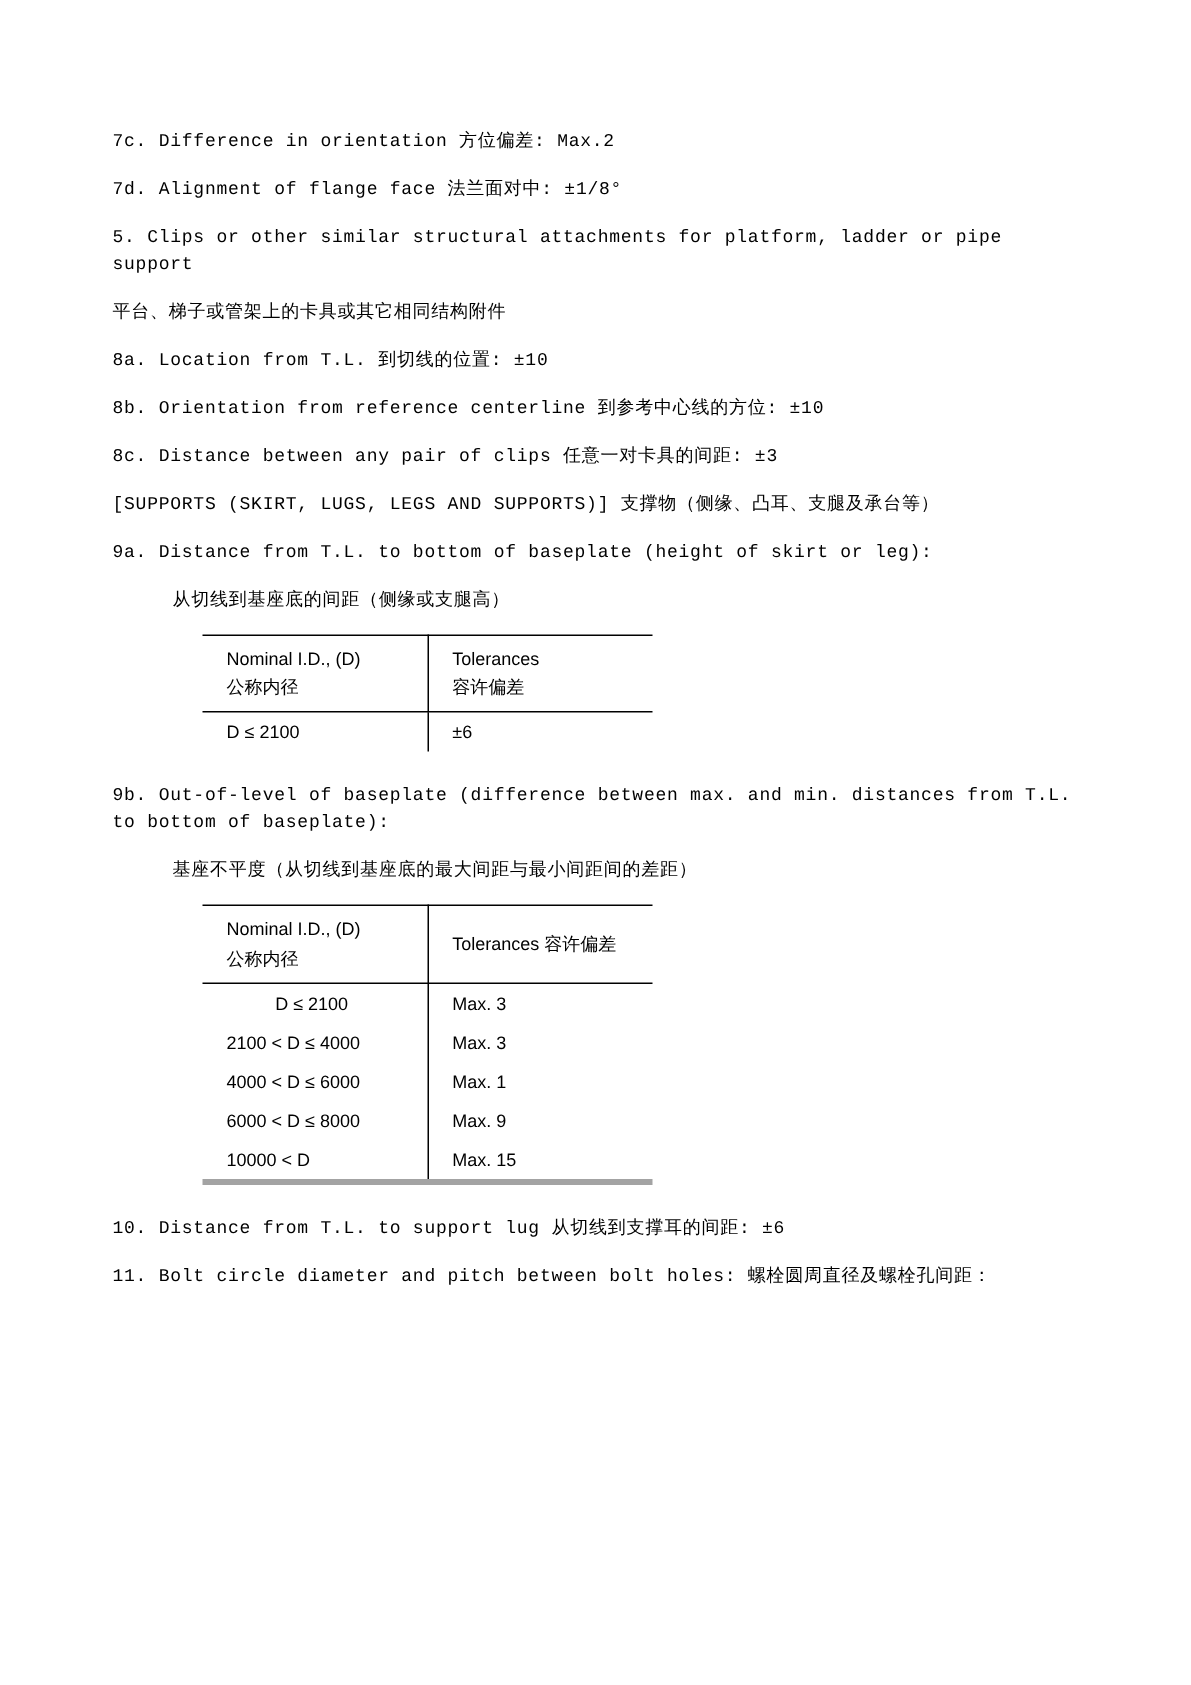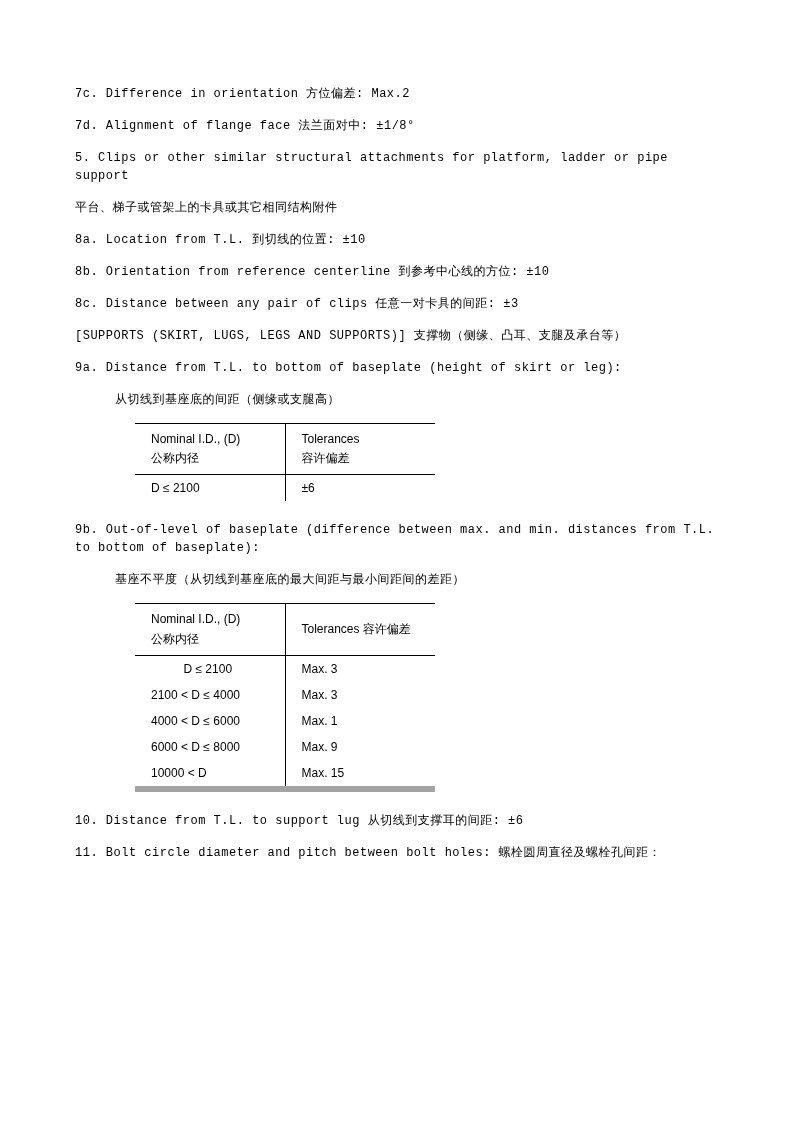--- a/index.html
+++ b/index.html
@@ -68,21 +68,21 @@
       width: 50%;
     }
     .table-b td.col1 {
       border-right: 1px solid #000;
       padding-right: 20px;
     }
     .table-b td.col1.center {
       text-align: center;
     }
     .table-b tr.lastrow td {
-      border-bottom: 6px solid #a3a3a3;
+      border-bottom: 4px solid #a3a3a3;
     }
     .mono {
       font-family: "Courier New", "SimSun", monospace;
     }
   </style>
 </head>
 <body>
 
 <div class="line mono">7c. Difference in orientation  方位偏差: Max.2</div>
 <div class="line mono">7d. Alignment of flange face  法兰面对中: ±1/8°</div>

